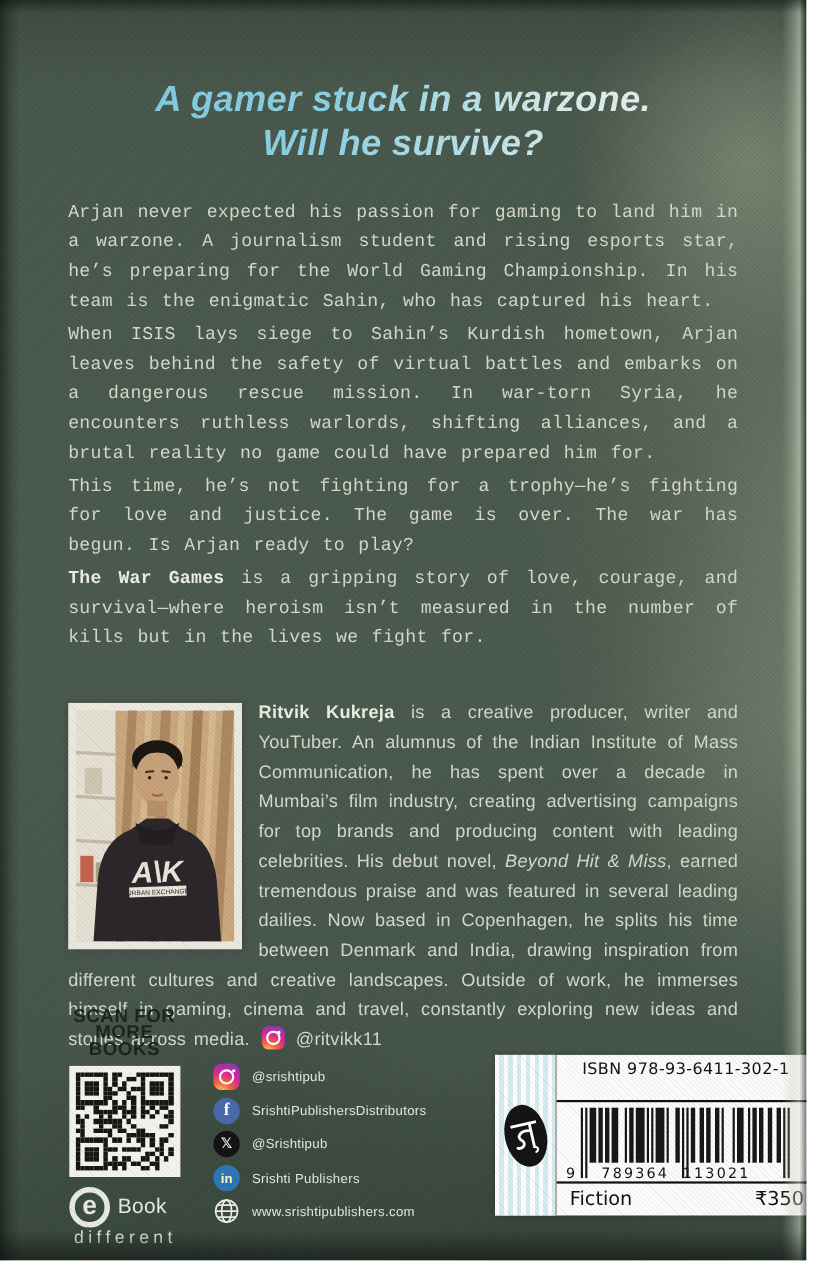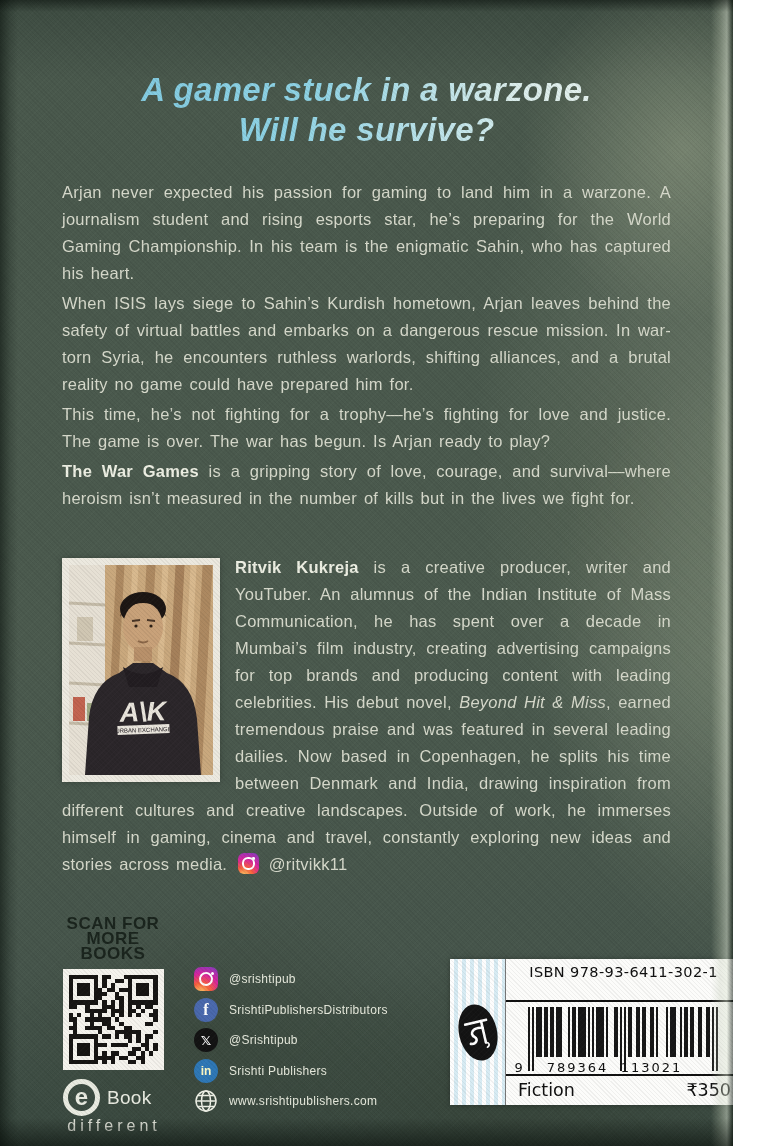--- a/index.html
+++ b/index.html
@@ -29,21 +29,21 @@
     background:linear-gradient(0deg, rgba(6,12,8,0.55), transparent);}
 
   .headline{margin:0 40px;padding-top:70px;text-align:center;font-weight:bold;font-style:italic;
     font-size:33px;line-height:40px;letter-spacing:.3px;}
   .headline .hl{display:block;
     background:linear-gradient(90deg,#7cc7de 0%,#8ed2e4 42%,#d9ecea 72%,#eef5f0 100%);
     color:#8ecfe2;-webkit-background-clip:text;background-clip:text;-webkit-text-fill-color:transparent;}
   .headline .hl2{background:linear-gradient(90deg,#7cc7de 0%,#8ed2e4 38%,#e8f2ee 82%);
     color:#8ecfe2;-webkit-background-clip:text;background-clip:text;-webkit-text-fill-color:transparent;}
 
-  .synopsis{margin:29px 62px 0 62px;}
+  .synopsis{margin:29px 62px 0 62px;font-family:Liberation Mono, monospace;}
   .synopsis p, .bio{font-size:16.5px;line-height:27px;color:#d6d9cb;text-align:justify;
     letter-spacing:.25px;word-spacing:2px;margin:0;}
   .synopsis p{margin-bottom:3px;}
   .bold-txt{font-weight:bold;color:#edefe3;}
 
   .author{margin:42px 62px 0 62px;}
   .photo-frame{float:left;width:158px;height:224px;background:#ece9df;padding:7px;box-sizing:border-box;
     margin:4px 15px 2px 0;box-shadow:0 0 6px rgba(0,0,0,0.25);}
   .photo-frame svg{display:block;}
   .bio .ital{font-style:italic;}

